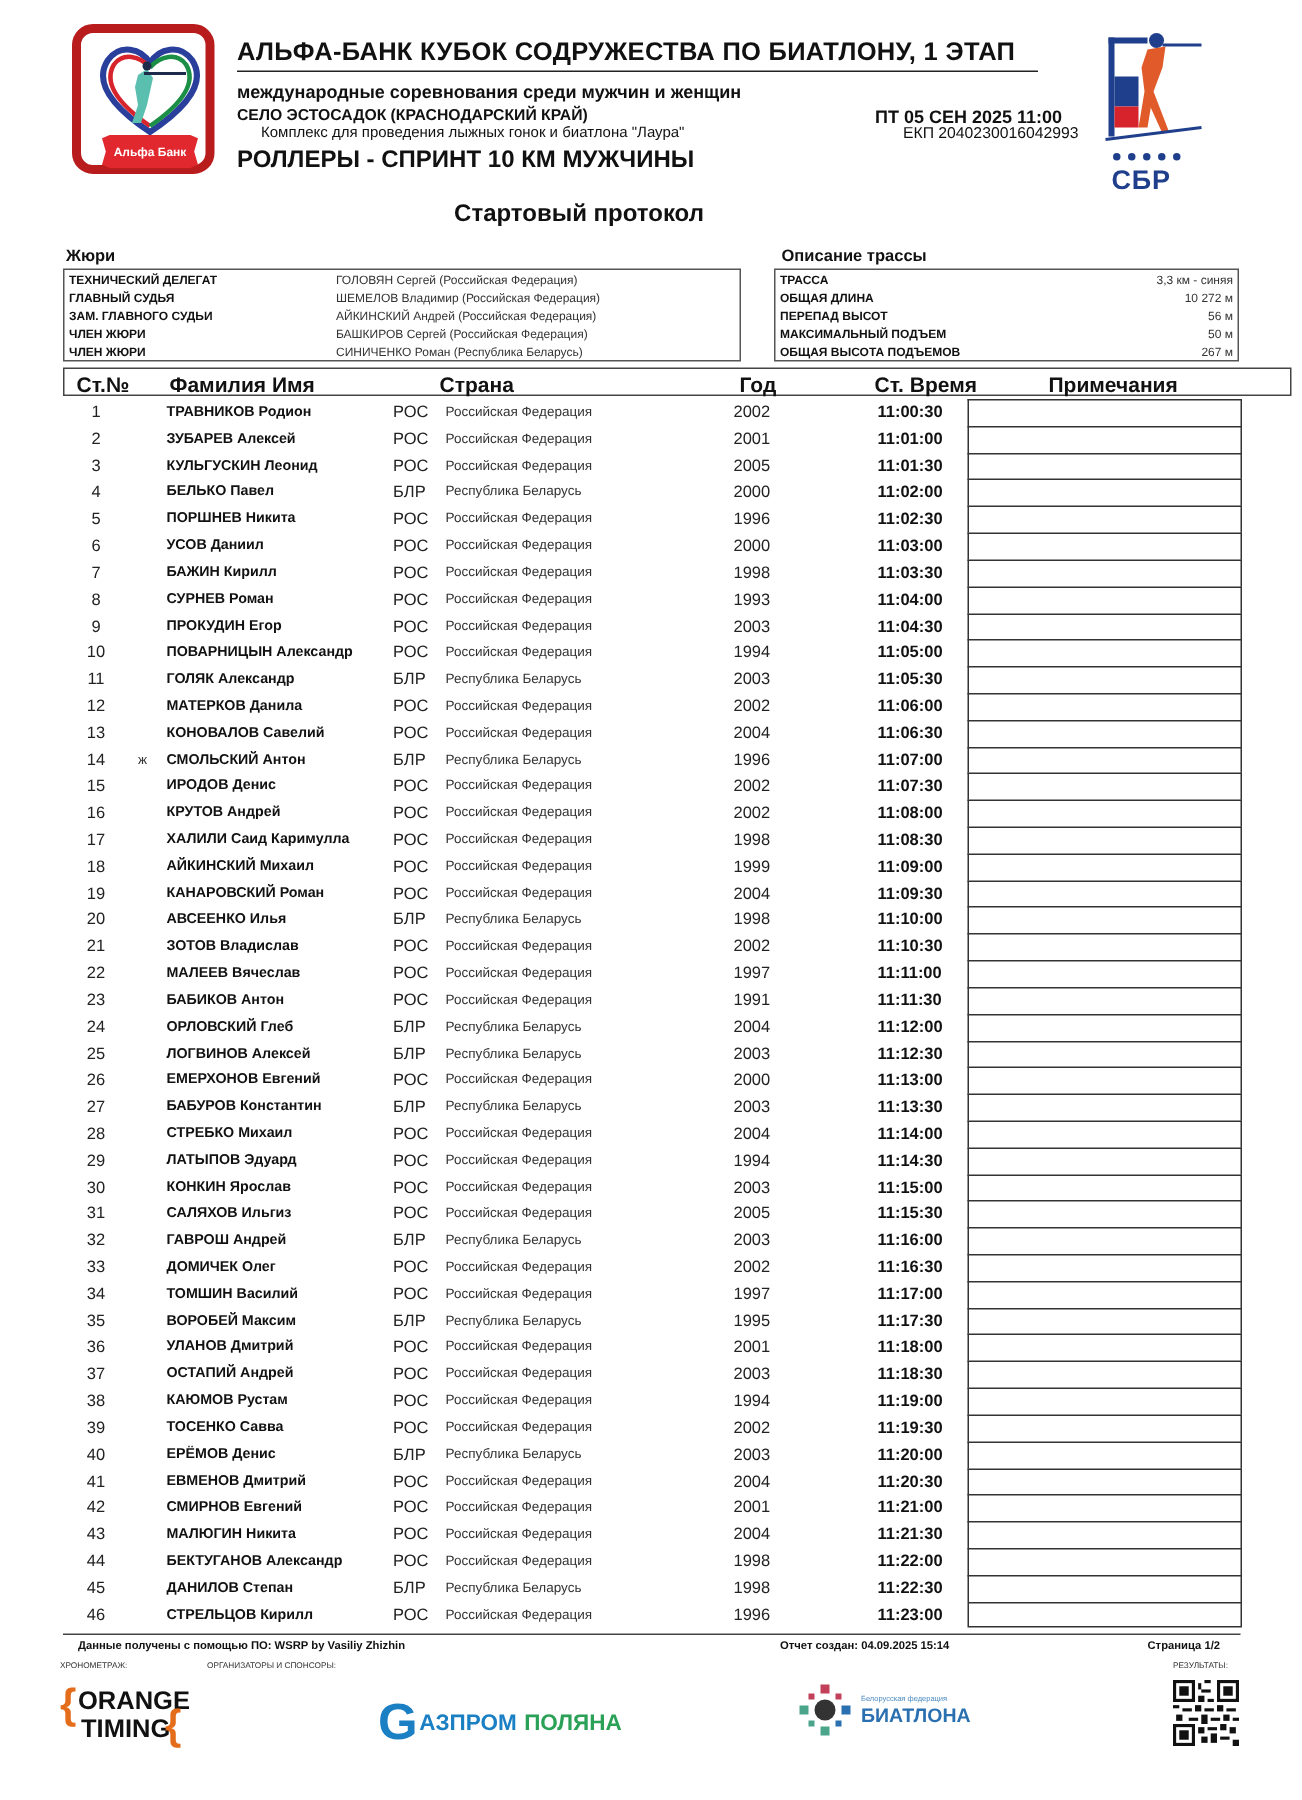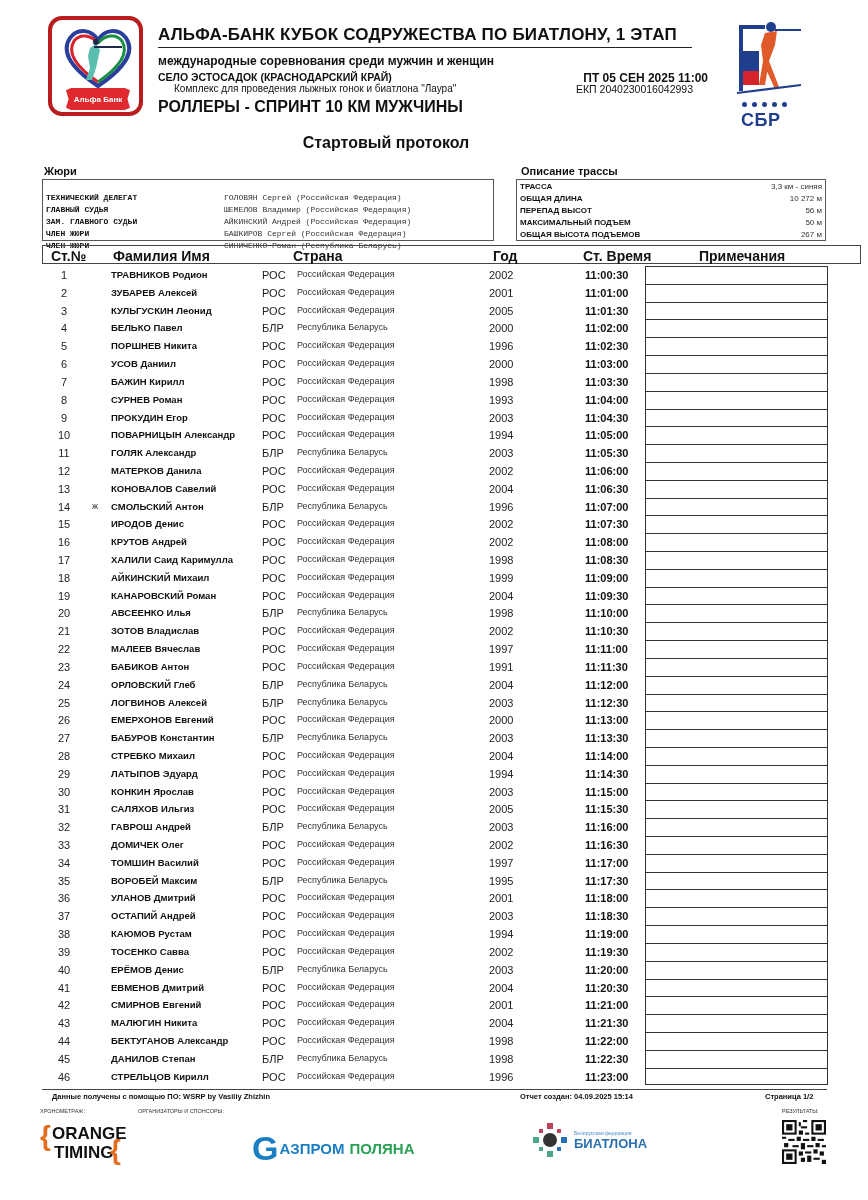--- a/index.html
+++ b/index.html
@@ -2,53 +2,53 @@
 <html><head>
 <meta charset="utf-8">
 <style>
   * { box-sizing: border-box; margin: 0; padding: 0; }
   html, body { width: 868px; height: 1200px; background: #ffffff; overflow: hidden; }
   body { font-family: "Liberation Sans", sans-serif; color: #111; position: relative; }
 
   
   .logo-left {
     position: absolute; left: 48px; top: 16px; width: 95px; height: 100px;
-    border: 4px solid #b91c1c; border-radius: 14px; background: #fff;
+    border: 6px solid #b91c1c; border-radius: 14px; background: #fff;
   }
   .logo-left svg { position: absolute; left: 6px; top: 4px; }
   .logo-left .alfa-tag {
     position: absolute; left: 14px; top: 68px; width: 64px; height: 22px;
     background: #e0282e; color: #fff; font-size: 8px; font-weight: bold;
     display: flex; align-items: center; justify-content: center;
     clip-path: polygon(0 10%, 8% 0, 92% 0, 100% 10%, 96% 50%, 100% 90%, 92% 100%, 8% 100%, 0 90%, 4% 50%);
   }
   .title-main {
     position: absolute; left: 158px; top: 25px; width: 534px;
     font-size: 17px; font-weight: bold; letter-spacing: 0.2px;
     border-bottom: 1.5px solid #222; padding-bottom: 2px;
   }
   .subtitle { position: absolute; left: 158px; top: 54px; font-size: 12px; font-weight: bold; }
   .venue { position: absolute; left: 158px; top: 71px; font-size: 10.5px; font-weight: bold; }
   .venue-sub { position: absolute; left: 158px; top: 83px; font-size: 10px; margin-left: 16px; }
   .datetime { position: absolute; right: 160px; top: 71px; font-size: 12px; font-weight: bold; text-align: right; }
-  .ekp { position: absolute; right: 175px; top: 83px; font-size: 10.5px; text-align: right; padding-left: 24px; }
+  .ekp { position: absolute; right: 149px; top: 83px; font-size: 10.5px; text-align: right; padding-left: 24px; }
   .race-title { position: absolute; left: 158px; top: 98px; font-size: 16px; font-weight: bold; }
 
   .logo-right { position: absolute; left: 735px; top: 15px; width: 70px; height: 112px; }
   .logo-right .sbr-dots { position: absolute; left: 7px; top: 87px; display: flex; gap: 5px; }
   .logo-right .sbr-dots span { width: 5px; height: 5px; border-radius: 50%; background: #1f3e8c; display: block; }
   .logo-right .sbr-text { position: absolute; left: 6px; top: 95px; font-size: 18px; font-weight: bold; color: #1f3e8c; letter-spacing: 0.5px; }
 
   .doc-title { position: absolute; left: 0; width: 772px; top: 134px; text-align: center; font-size: 16px; font-weight: bold; }
 
   
   .section-label { position: absolute; font-size: 11px; font-weight: bold; }
   .jury-box {
     position: absolute; left: 42px; top: 179px; width: 452px; height: 62px;
-    border: 1px solid #555; padding: 12px 3px; font-size: 8px; font-family: Liberation Mono, monospace;
+    border: 1px solid #555; padding: 1px 3px; font-size: 8px;
   }
   .jury-row { display: flex; height: 12px; line-height: 12px; }
   .jury-role { width: 178px; font-weight: bold; }
   .jury-name { flex: 1; color: #333; }
 
   .track-box {
     position: absolute; left: 516px; top: 179px; width: 310px; height: 62px;
     border: 1px solid #555; padding: 1px 3px; font-size: 8px;
   }
   .track-row { display: flex; height: 12px; line-height: 12px; justify-content: space-between; }

